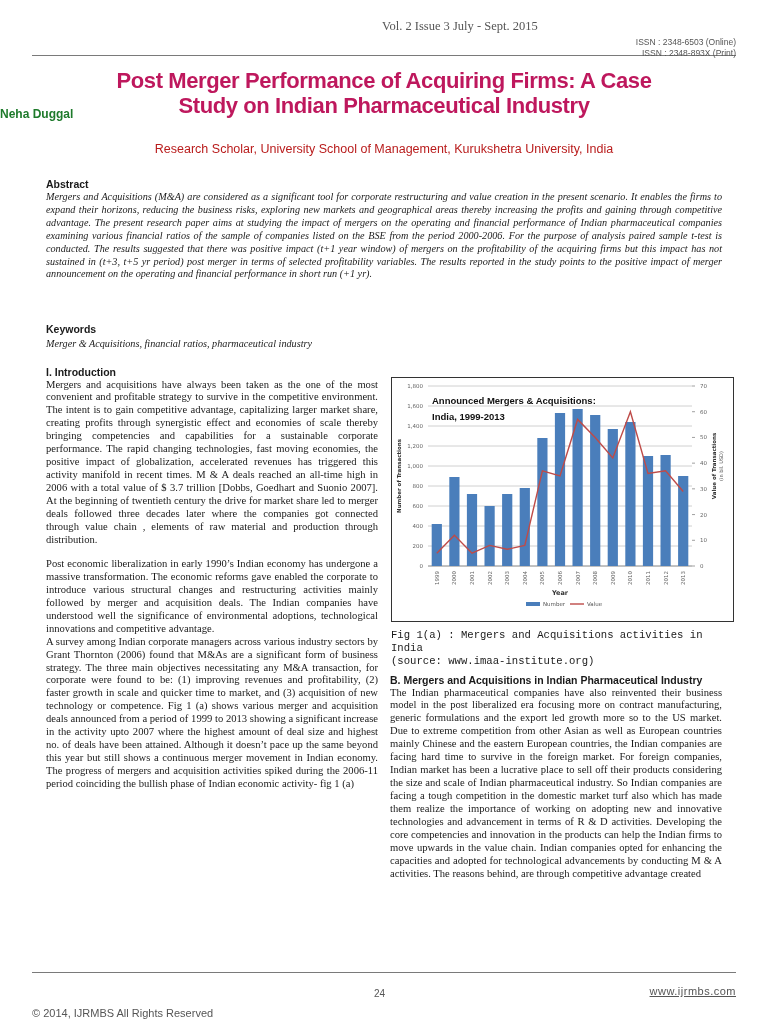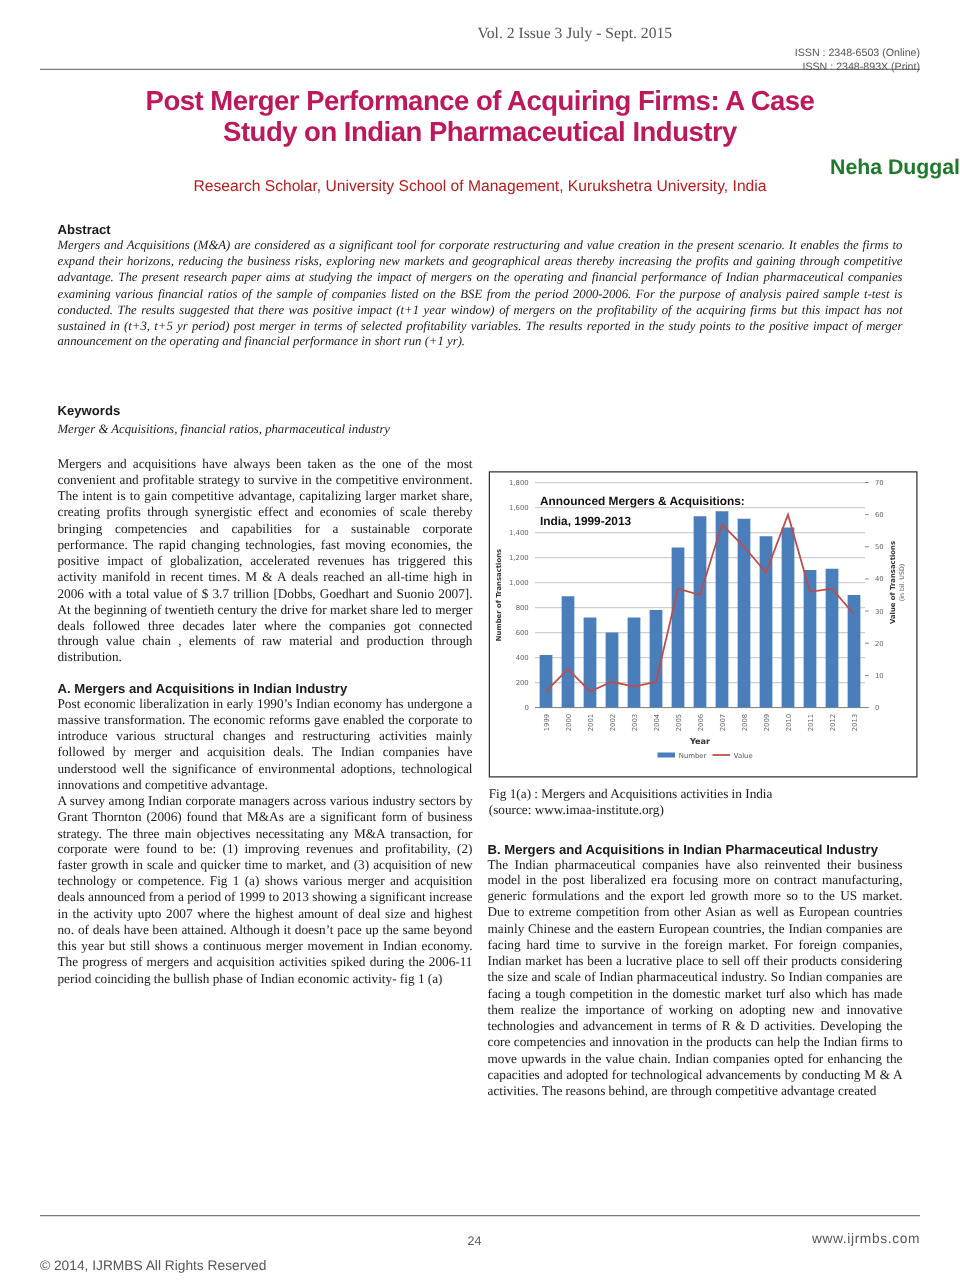--- a/index.html
+++ b/index.html
@@ -4,42 +4,42 @@
 <style>
   html, body { margin: 0; padding: 0; background: #ffffff; }
   body { width: 768px; height: 1024px; position: relative; overflow: hidden; color: #1a1a1a; }
 
   .hdr { position: absolute; top: 17px; left: 32px; width: 704px; height: 38px; border-bottom: 1.5px solid #7a7a7a; }
   .hdr-journal { position: absolute; left: 0; top: 0; font-size: 12.5px; line-height: 17px; color: #555; font-family: "Liberation Sans", sans-serif; }
   .hdr-vol { position: absolute; left: 350px; top: 2px; font-size: 12.5px; color: #555; font-family: Liberation Serif, serif; }
   .hdr-issn { position: absolute; right: 0; top: 6px; font-size: 8.5px; line-height: 11px; color: #555; text-align: right; font-family: "Liberation Sans", sans-serif; margin-top: 14px; }
 
   .title { position: absolute; top: 68px; left: 40px; width: 688px; text-align: center; font-family: "Liberation Sans", sans-serif; font-weight: bold; font-size: 22px; line-height: 25px; color: #be185d; letter-spacing: -0.4px; }
-  .author { position: absolute; top: 124px; left: 0; width: 768px; text-align: right; font-family: "Liberation Sans", sans-serif; font-weight: bold; font-size: 17px; color: #1e7a2b; }
+  .author { position: absolute; top: 107px; left: 0; width: 768px; text-align: left; font-family: "Liberation Sans", sans-serif; font-weight: bold; font-size: 12px; color: #1e7a2b; }
   .affil { position: absolute; top: 142px; left: 0; width: 768px; text-align: center; font-family: "Liberation Sans", sans-serif; font-size: 12.5px; color: #b91c1c; }
 
   .abs-head { position: absolute; top: 178px; left: 46px; font-family: "Liberation Sans", sans-serif; font-weight: bold; font-size: 10.5px; }
   .abs-body { position: absolute; top: 191px; left: 46px; width: 676px; font-family: "Liberation Serif", serif; font-style: italic; font-size: 10.2px; line-height: 12.9px; text-align: justify; }
   .kw-head { position: absolute; top: 323px; left: 46px; font-family: "Liberation Sans", sans-serif; font-weight: bold; font-size: 10.5px; }
   .kw-body { position: absolute; top: 338px; left: 46px; font-family: "Liberation Serif", serif; font-style: italic; font-size: 10.2px; }
 
   .col-left { position: absolute; left: 46px; width: 332px; }
   .col-right { position: absolute; left: 390px; width: 332px; }
   .sec-head { font-family: "Liberation Sans", sans-serif; font-weight: bold; font-size: 10.5px; line-height: 12.5px; }
   .body-text { font-family: "Liberation Serif", serif; font-size: 10.6px; line-height: 12.95px; text-align: justify; margin: 0; }
 
   .chart-box { position: absolute; top: 377px; left: 391px; width: 341px; height: 243px; border: 1.5px solid #333; background: #fff; }
   .chart-box svg { display: block; }
 
-  .fig-cap { position: absolute; top: 629px; left: 391px; width: 340px; font-family: Liberation Serif, serif; font-size: 10.6px; line-height: 13px; }
+  .fig-cap { position: absolute; top: 629px; left: 391px; width: 340px; font-family: Liberation Mono, monospace; font-size: 10.6px; line-height: 13px; }
 
   .ftr { position: absolute; top: 972px; left: 32px; width: 704px; border-top: 1.5px solid #7a7a7a; }
   .ftr-copy { position: absolute; left: 0; top: 6px; font-size: 11px; color: #555; font-family: "Liberation Sans", sans-serif; margin-top: 28px; }
   .ftr-page { position: absolute; left: 342px; top: 15px; font-size: 10px; color: #555; font-family: "Liberation Sans", sans-serif; }
-  .ftr-url { position: absolute; right: 0; top: 12px; font-size: 11px; color: #555; letter-spacing: 0.5px; font-family: "Liberation Sans", sans-serif; }
+  .ftr-url { position: absolute; right: 0; top: 12px; font-size: 11px; color: #555; letter-spacing: 0.5px; font-family: "Liberation Sans", sans-serif; text-decoration: underline; }
 </style>
 </head>
 <body>
 
 <div class="hdr">
   <div class="hdr-journal">
   </div>
   <div class="hdr-vol">Vol. 2  Issue 3   July - Sept. 2015</div>
   <div class="hdr-issn">
     <div>ISSN : 2348-6503 (Online)</div>
@@ -54,23 +54,23 @@
 <div class="author">Neha Duggal</div>
 <div class="affil">Research Scholar, University School of Management, Kurukshetra University, India</div>
 
 <div class="abs-head">Abstract</div>
 <p class="abs-body" style="margin:0">Mergers and Acquisitions (M&amp;A) are considered as a significant tool for corporate restructuring and value creation in the present scenario. It enables the firms to expand their horizons, reducing the business risks, exploring new markets and geographical areas thereby increasing the profits and gaining through competitive advantage. The present research paper aims at studying the impact of mergers on the operating and financial performance of Indian pharmaceutical companies examining various financial ratios of the sample of companies listed on the BSE from the period 2000-2006. For the purpose of analysis paired sample t-test is conducted. The results suggested that there was positive impact (t+1 year window) of mergers on the profitability of the acquiring firms but this impact has not sustained in (t+3, t+5 yr period) post merger in terms of selected profitability variables. The results reported in the study points to the positive impact of merger announcement on the operating and financial performance in short run (+1 yr).</p>
 
 <div class="kw-head">Keywords</div>
 <div class="kw-body">Merger &amp; Acquisitions, financial ratios, pharmaceutical industry</div>
 
 <div class="col-left" style="top:366px;">
+  <div class="sec-head">I. Introduction</div>
   <p class="body-text">Mergers and acquisitions have always been taken as the one of the most convenient and profitable strategy to survive in the competitive environment. The intent is to gain competitive advantage, capitalizing larger market share, creating profits through synergistic effect and economies of scale thereby bringing competencies and capabilities for a sustainable corporate performance. The rapid changing technologies, fast moving economies, the positive impact of globalization, accelerated revenues has triggered this activity manifold in recent times.  M &amp; A deals reached an all-time high in 2006 with a total value of $ 3.7 trillion [Dobbs, Goedhart and Suonio 2007]. At the beginning of twentieth century the drive for market share led to merger deals followed three decades later where the companies got connected through value chain , elements of raw material and production through distribution.</p>
   <div style="height:11px"></div>
-  <div class="sec-head">A. Mergers and Acquisitions in Indian Industry</div>
   <p class="body-text">Post economic liberalization in early 1990’s Indian economy has undergone a massive transformation. The economic reforms gave enabled the corporate to introduce various structural changes and restructuring activities mainly followed by merger and acquisition deals. The Indian companies have understood well the significance of environmental adoptions, technological innovations and competitive advantage.</p>
   <p class="body-text">A survey among Indian corporate managers across various industry sectors by Grant Thornton (2006) found that M&amp;As are a significant form of business strategy. The three main objectives necessitating any M&amp;A transaction, for corporate were found to be: (1) improving revenues and profitability, (2) faster growth in scale and quicker time to market, and (3) acquisition of new technology or competence. Fig 1 (a) shows various merger and acquisition deals announced from a period of 1999 to 2013 showing a significant increase in the activity upto 2007 where the highest amount of deal size and highest no. of deals have been attained. Although it doesn’t pace up the same beyond this year but still shows a continuous merger movement in Indian economy. The progress of mergers and acquisition activities spiked during the 2006-11 period coinciding the bullish phase of Indian economic activity- fig 1 (a)</p>
 </div>
 
 <div class="chart-box">
   <svg id="chart-svg" width="341" height="243" viewBox="0 0 341 243">
       <line x1="36" x2="300" y1="188" y2="188" stroke="#d0d0d0" stroke-width="1"></line>
       <text x="31" y="190" font-size="5.5" text-anchor="end" fill="#666" font-family="DejaVu Sans, sans-serif">0</text>
       <line x1="36" x2="300" y1="168" y2="168" stroke="#d0d0d0" stroke-width="1"></line>
       <text x="31" y="170" font-size="5.5" text-anchor="end" fill="#666" font-family="DejaVu Sans, sans-serif">200</text>

